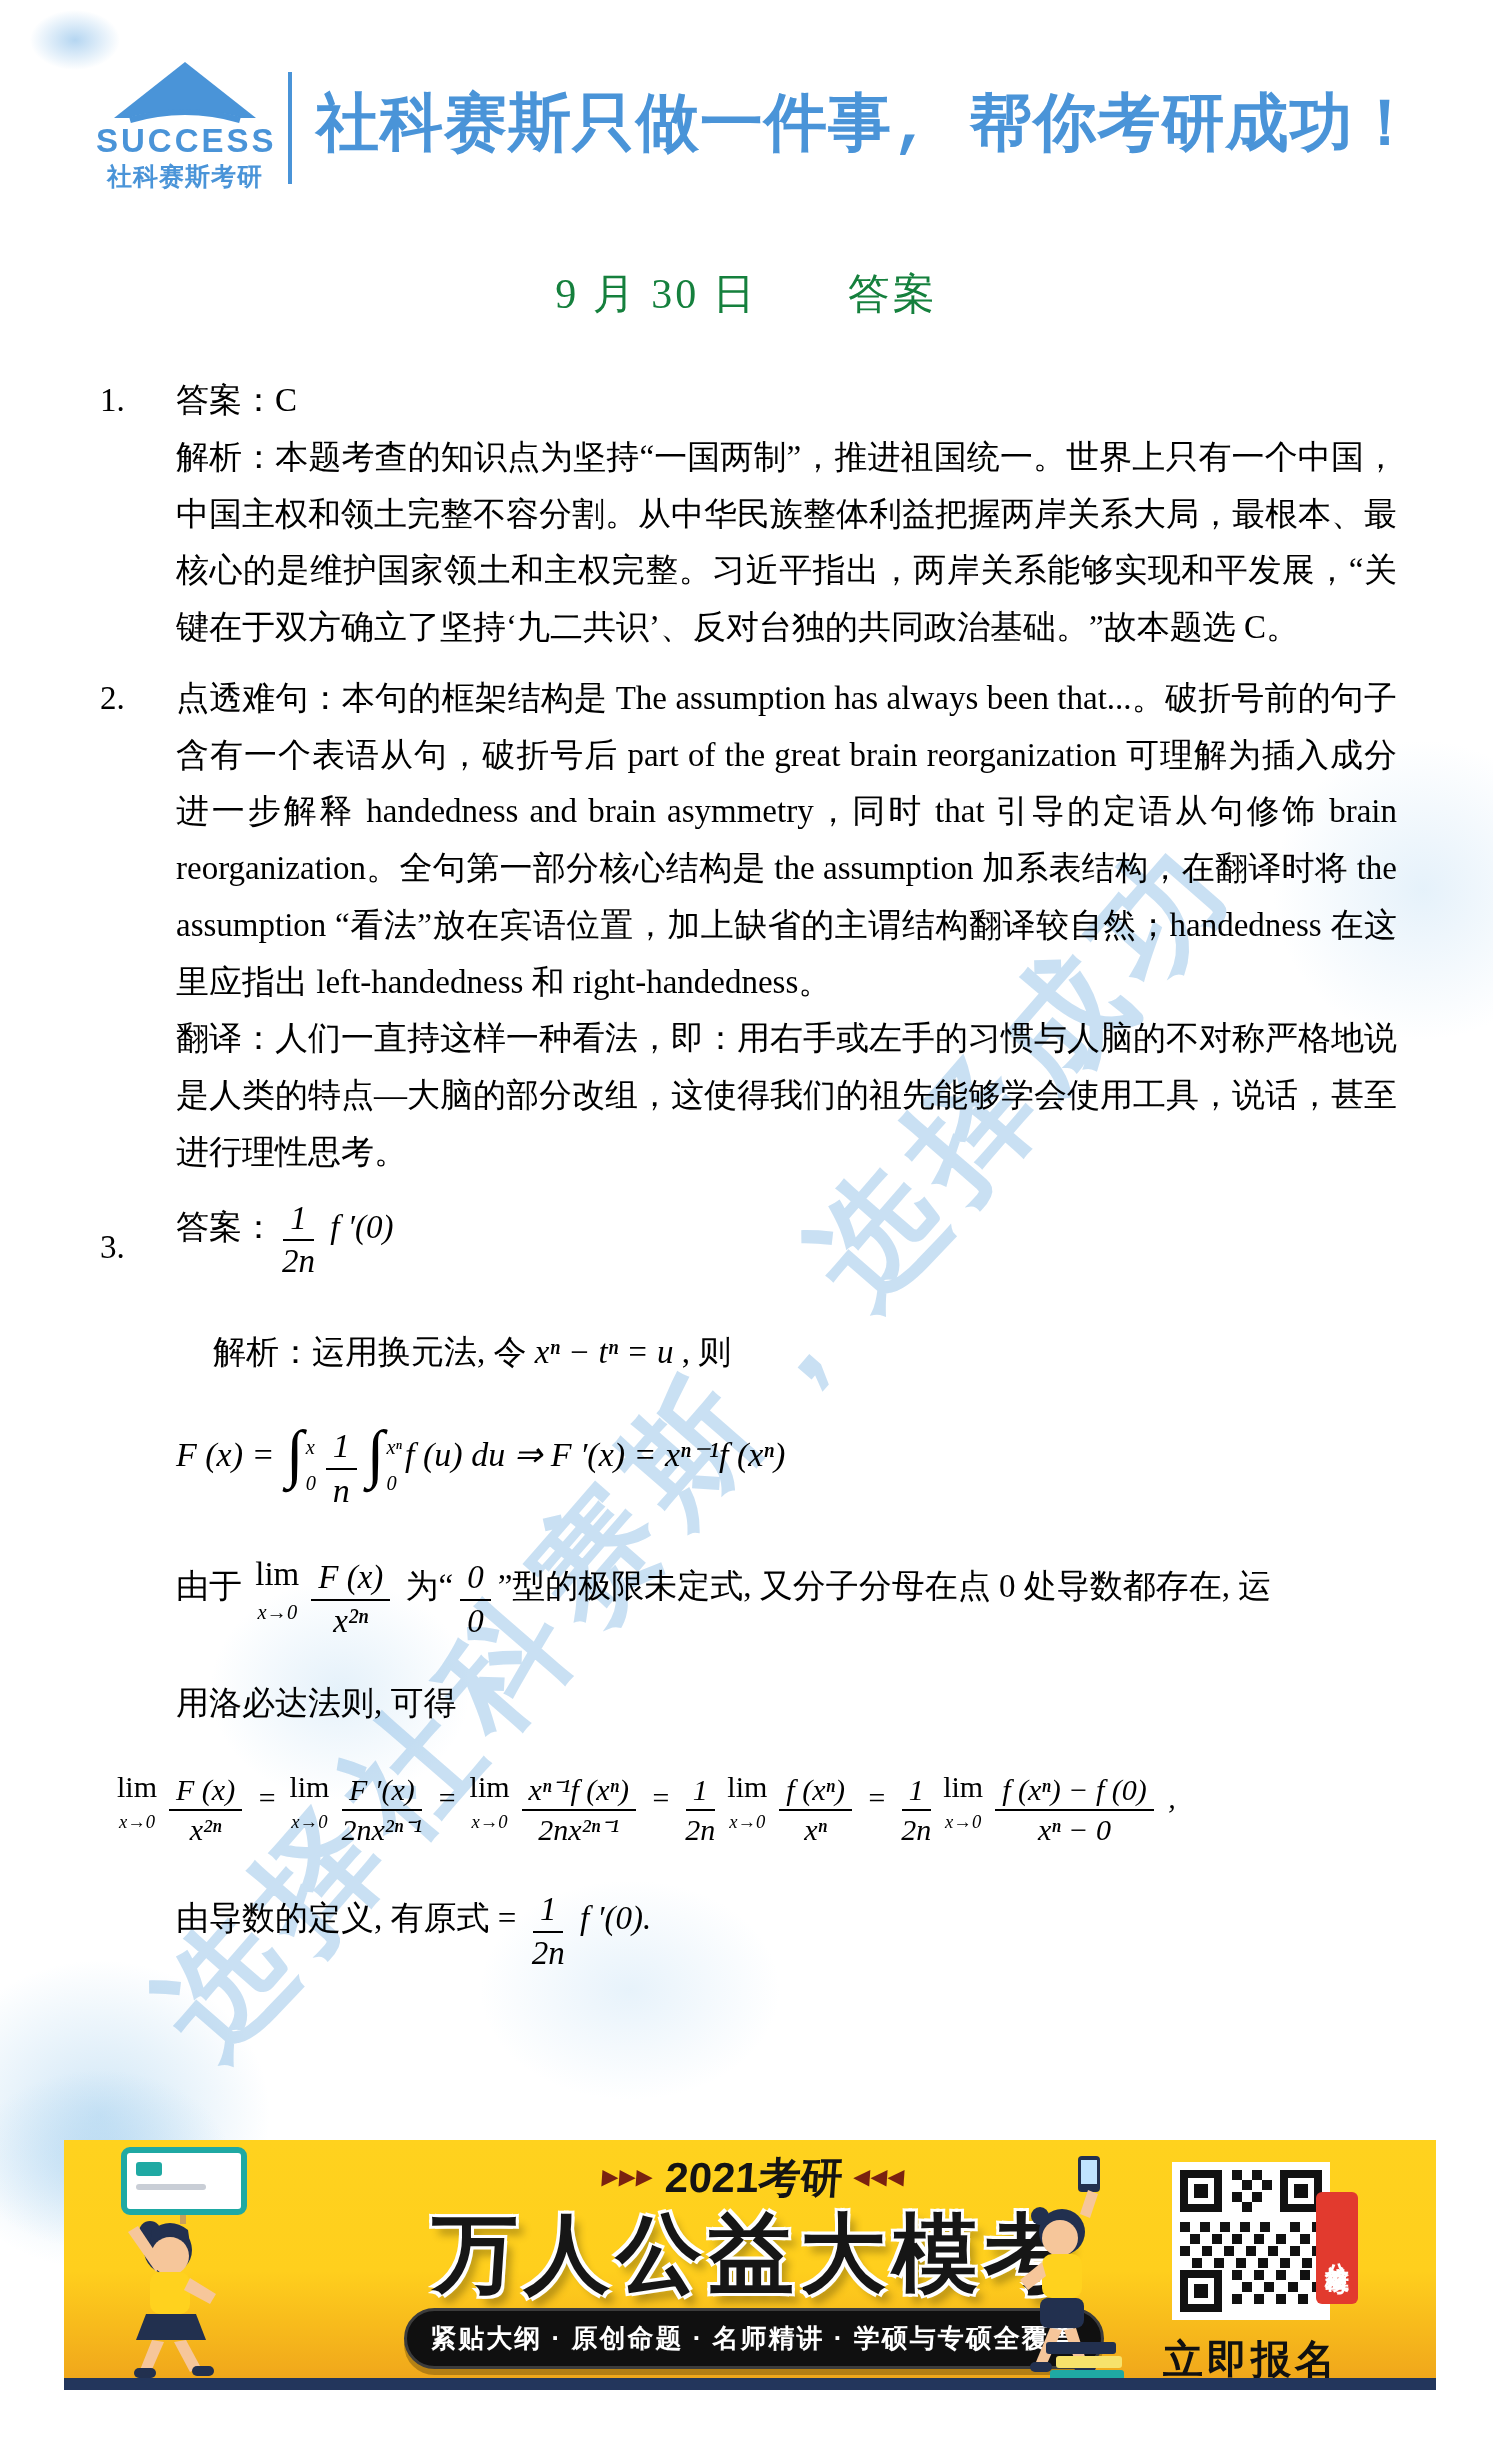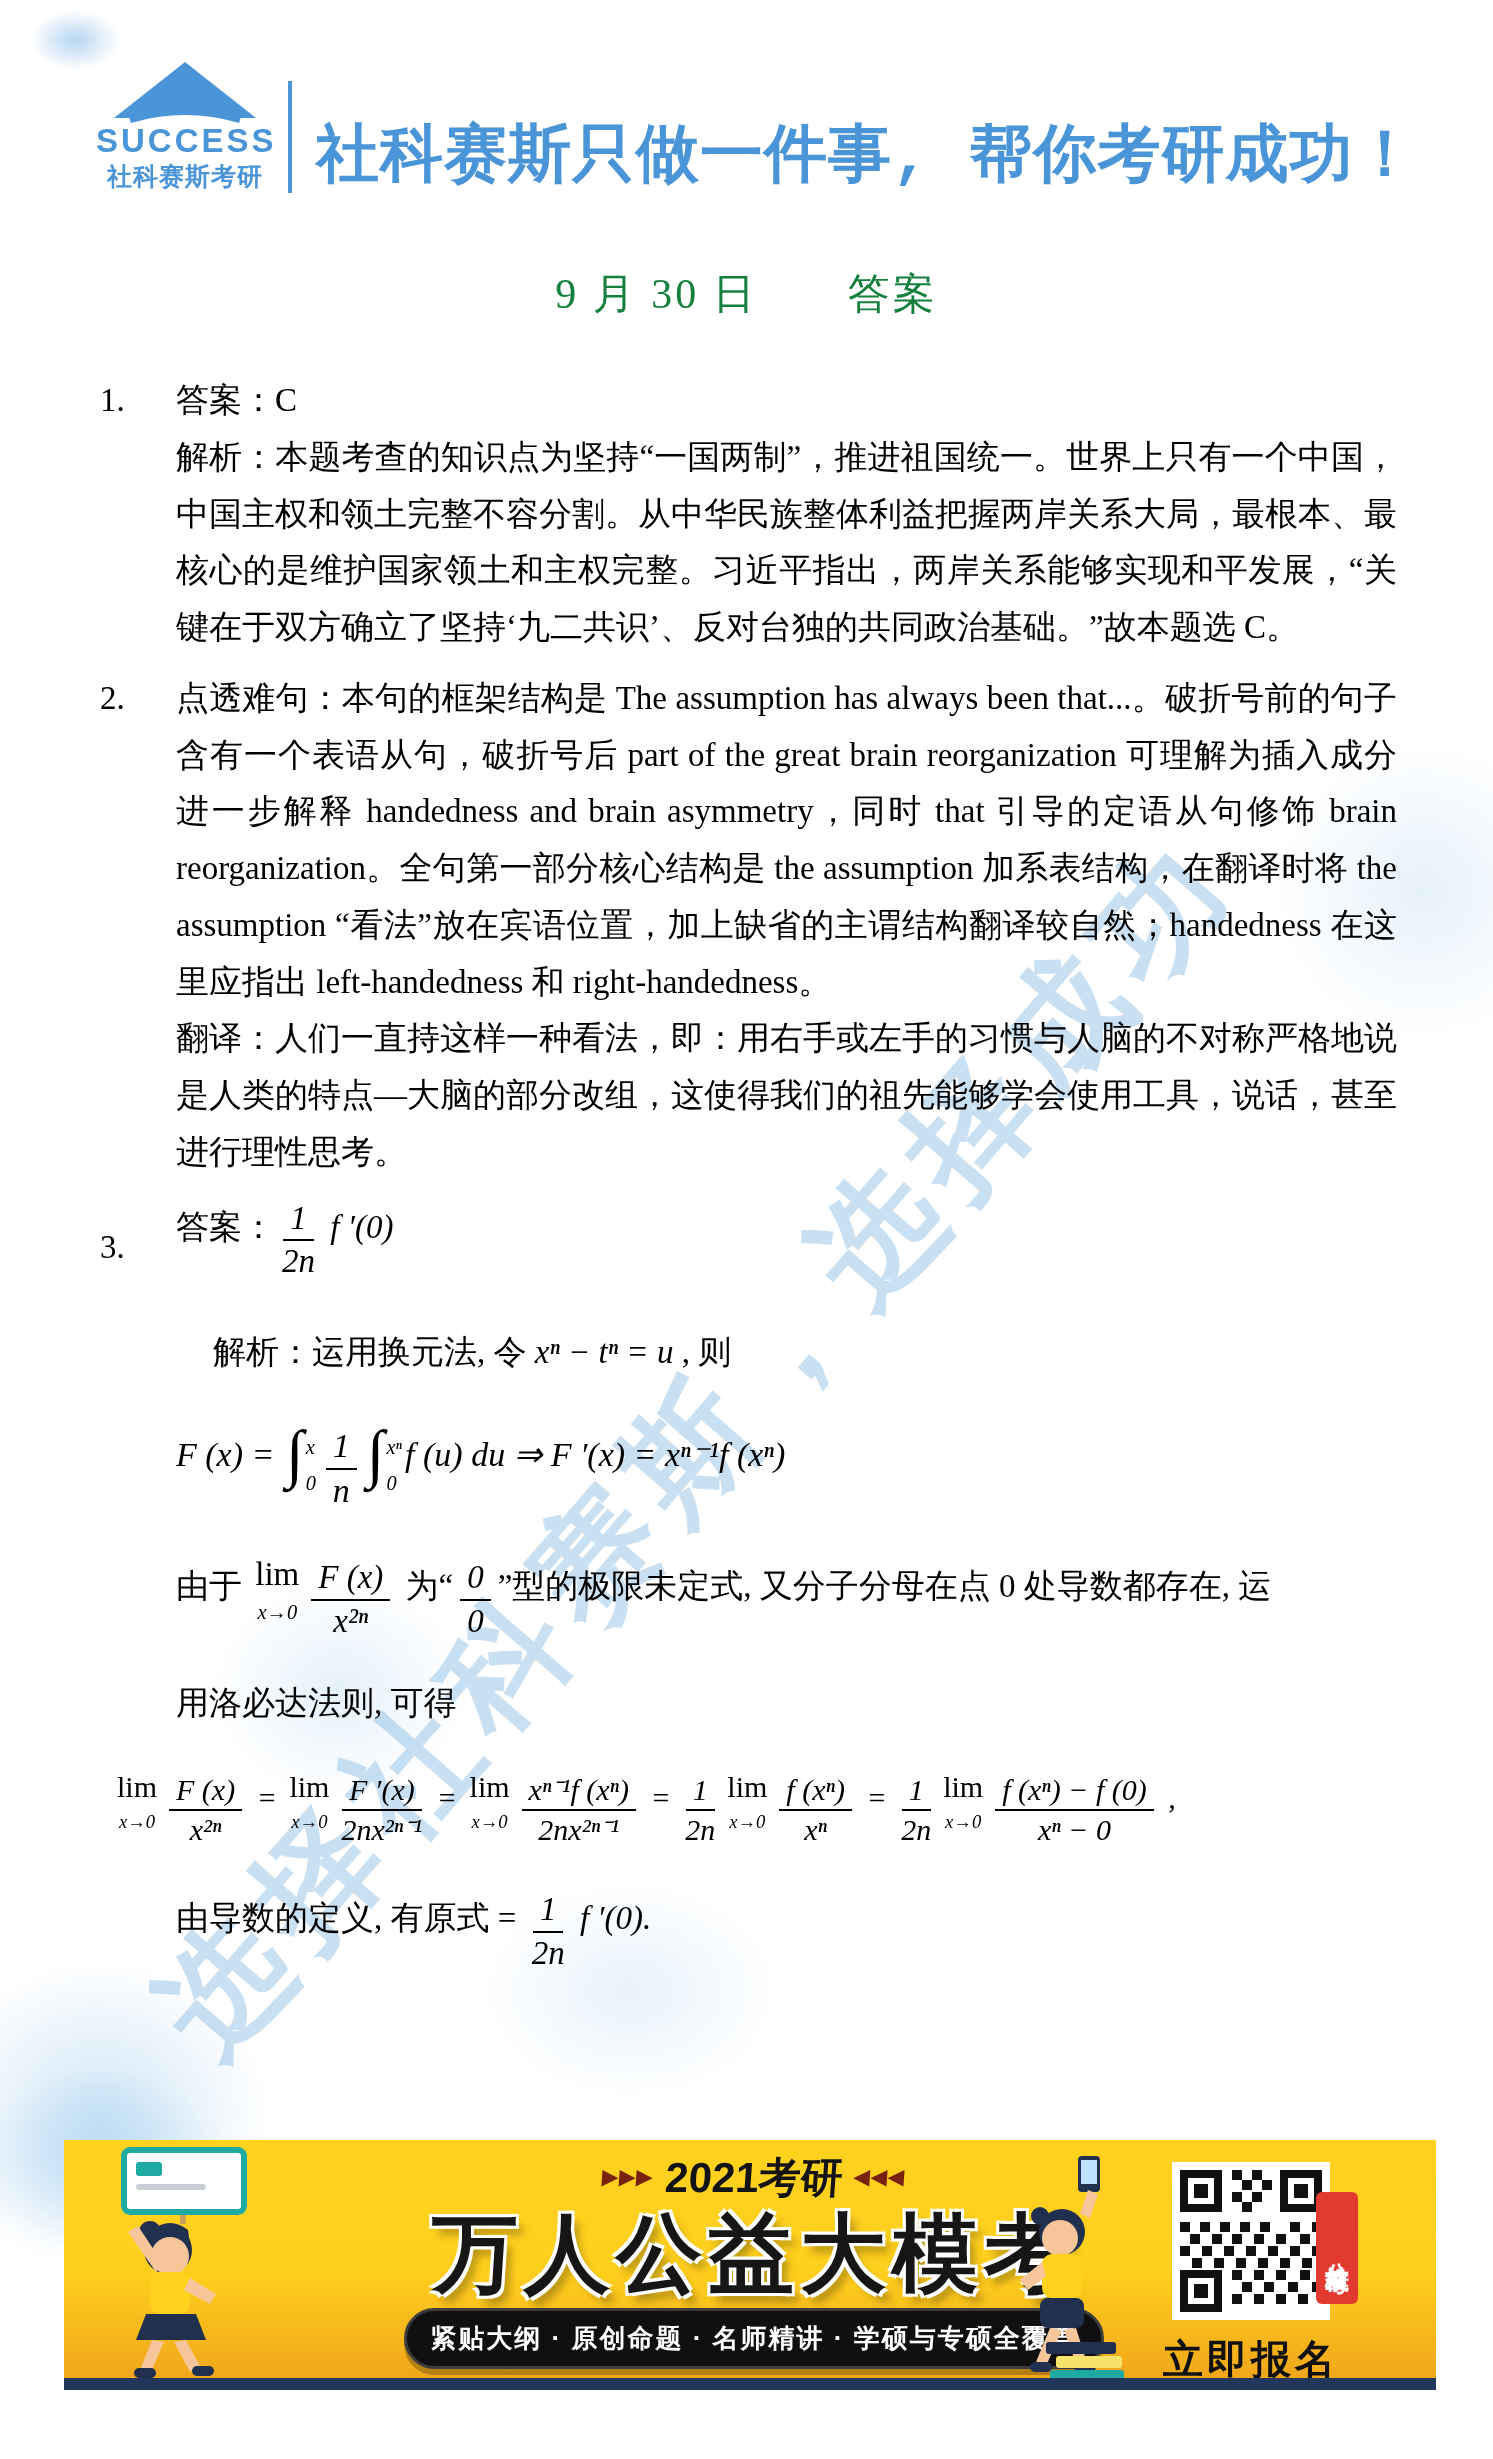--- a/index.html
+++ b/index.html
@@ -23,21 +23,21 @@
   .b5{left:210px;top:1580px;width:260px;height:220px;background:radial-gradient(closest-side,rgba(160,205,238,.28),rgba(160,205,238,0));}
   .b6{left:480px;top:1880px;width:300px;height:220px;background:radial-gradient(closest-side,rgba(160,205,238,.25),rgba(160,205,238,0));}
 
   .watermark{
     position:absolute;left:120px;top:1980px;transform:rotate(-49deg);transform-origin:0 0;
     font-family:"Liberation Sans",sans-serif;font-weight:700;font-size:126px;letter-spacing:16px;
     color:rgba(105,168,222,.36);white-space:nowrap;pointer-events:none;z-index:1;
   }
 
   
-  .header{position:absolute;left:96px;top:62px;right:90px;display:flex;align-items:flex-end;z-index:2;}
+  .header{position:absolute;left:96px;top:62px;right:90px;display:flex;align-items:center;z-index:2;}
   .logo{width:178px;text-align:center;flex:none;}
   .logo svg{display:block;margin:0 auto;}
   .logo-en{font-family:"Liberation Sans",sans-serif;font-weight:700;font-size:33px;letter-spacing:3px;color:var(--accent);margin-top:-4px;}
   .logo-cn{font-family:"Liberation Sans",sans-serif;font-weight:700;font-size:25px;letter-spacing:1px;color:var(--accent);}
   .hdiv{width:4px;height:112px;background:var(--accent);margin:0 24px 0 14px;flex:none;}
   .slogan{font-family:Liberation Mono, monospace;font-weight:900;font-size:63px;line-height:1.1;color:var(--accent);letter-spacing:1px;white-space:nowrap;}
 
   .title{position:absolute;top:266px;left:0;right:0;text-align:center;font-size:42px;font-weight:400;letter-spacing:3px;color:#15803d;z-index:2;margin:0;}
 
   

